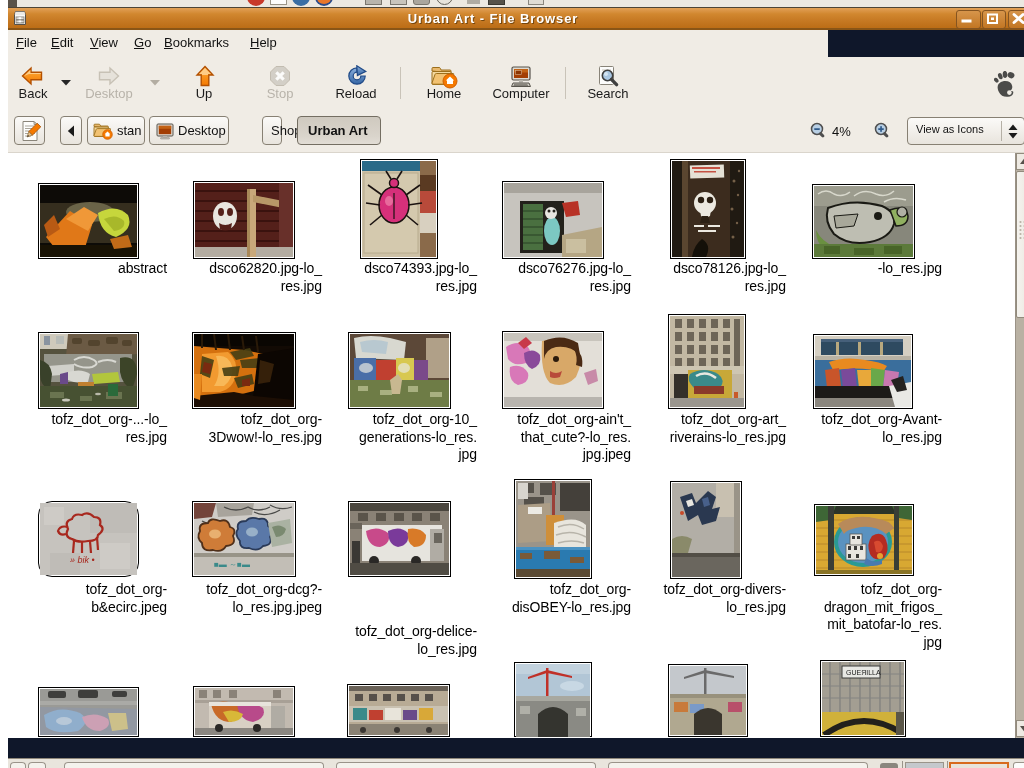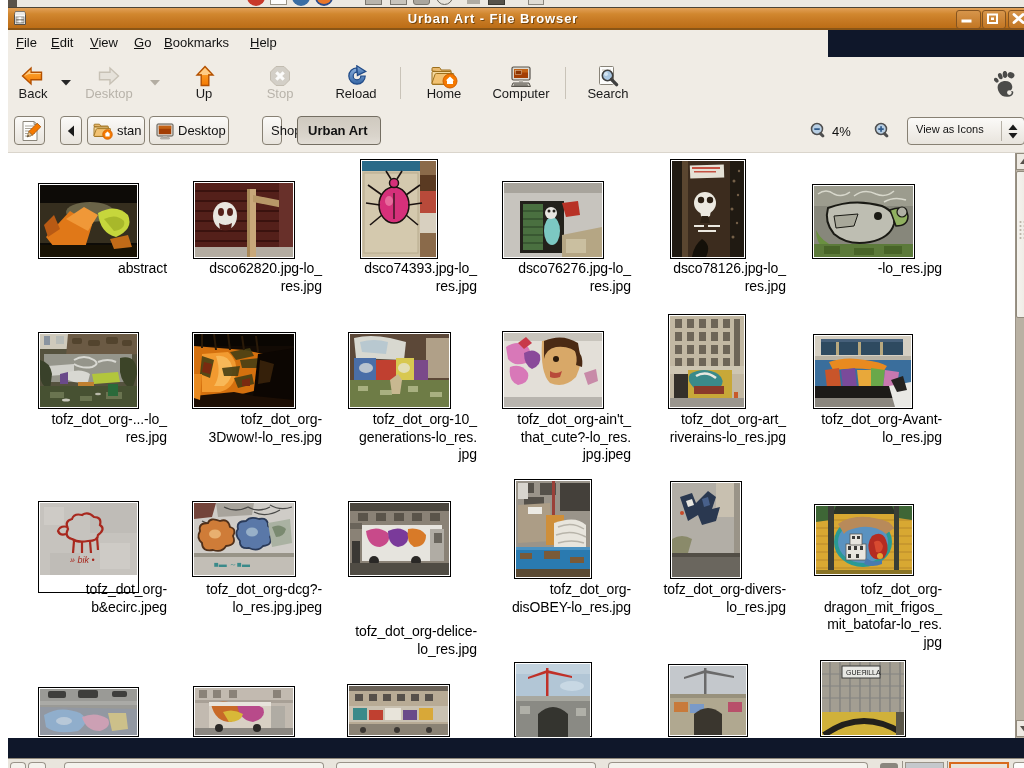--- a/index.html
+++ b/index.html
@@ -587,21 +587,21 @@
           <path d="M76 44 L88 40 L92 54 L82 56 Z" fill="#242220"></path>
         </svg>
       </div>
     <div class="cap" style="left:3px;top:258px;">tofz_dot_org-...-lo_<br>res.jpg</div>
     <div class="cap" style="left:158px;top:258px;">tofz_dot_org-<br>3Dwow!-lo_res.jpg</div>
     <div class="cap" style="left:313px;top:258px;">tofz_dot_org-10_<br>generations-lo_res.<br>jpg</div>
     <div class="cap" style="left:467px;top:258px;">tofz_dot_org-ain't_<br>that_cute?-lo_res.<br>jpg.jpeg</div>
     <div class="cap" style="left:622px;top:258px;">tofz_dot_org-art_<br>riverains-lo_res.jpg</div>
     <div class="cap" style="left:778px;top:258px;">tofz_dot_org-Avant-<br>lo_res.jpg</div>
 
-    <div class="th" style="left:30px;top:348px;width:101px;height:92px;">
+    <div class="th" style="left:30px;top:348px;width:101px;height:76px;border-radius:14px;">
         <svg width="97" height="72">
           <rect width="97" height="72" fill="#c6c3be"></rect>
           <g fill="#bfbcb7">
             <rect x="50" width="47" height="30"></rect>
             <rect x="10" y="50" width="30" height="22"></rect>
           </g>
           <g fill="#cecbc6">
             <rect x="60" y="40" width="30" height="26"></rect>
             <rect x="4" y="4" width="20" height="18"></rect>
           </g>

